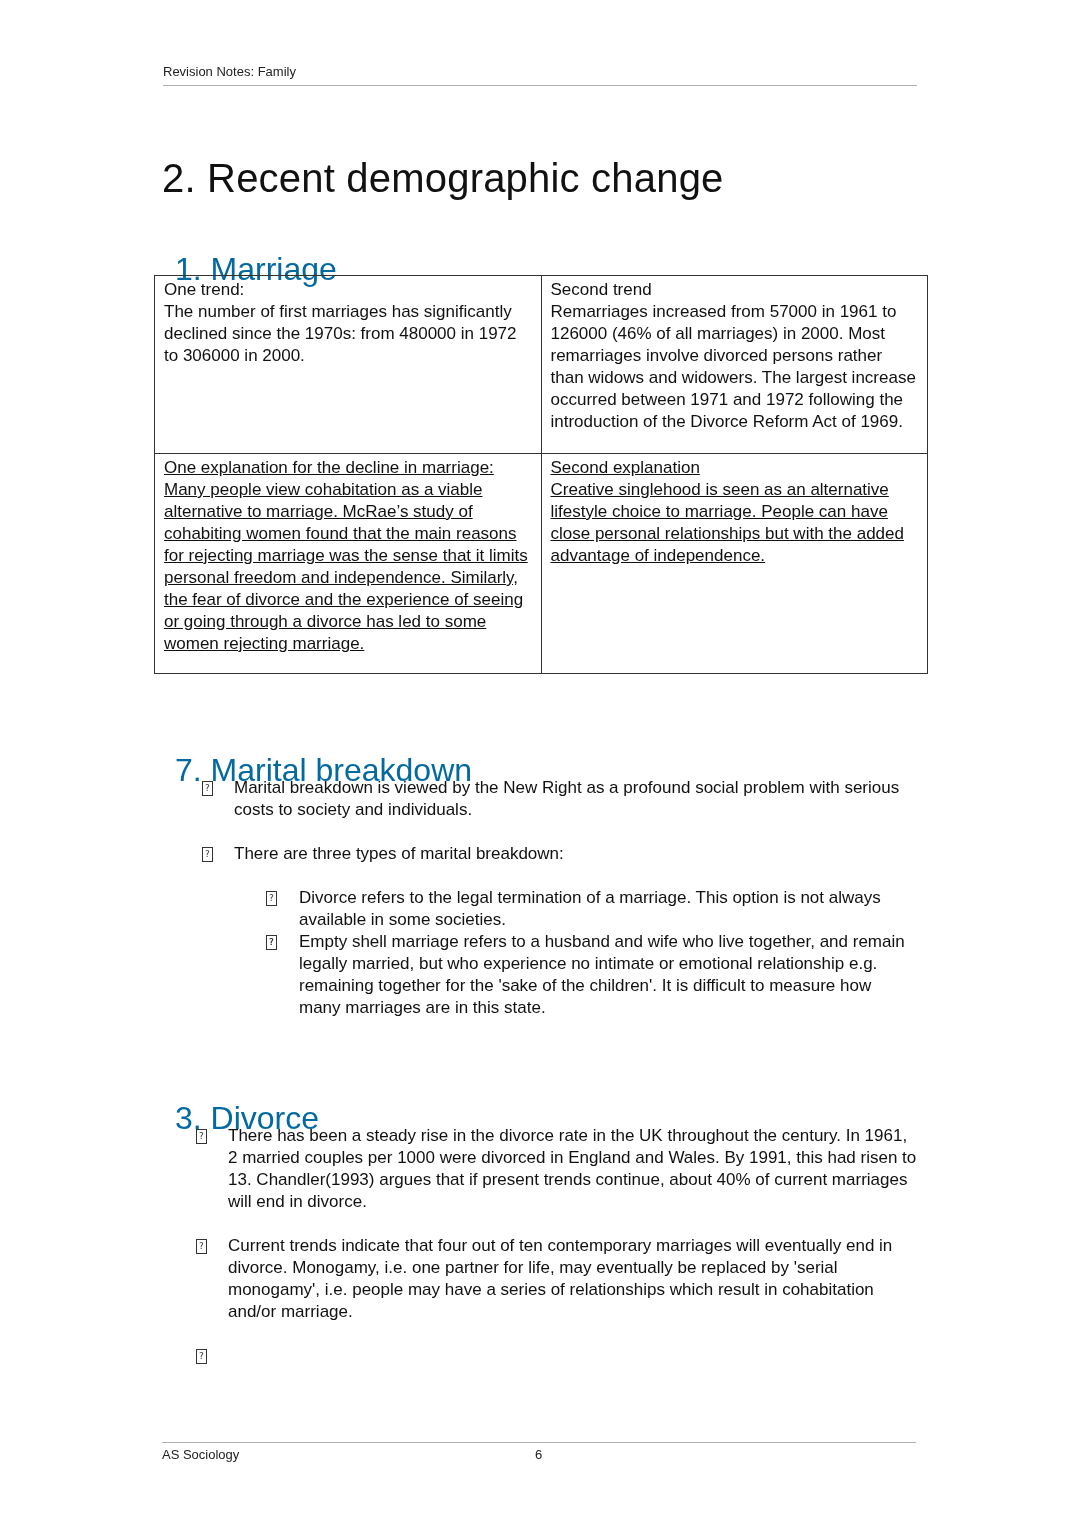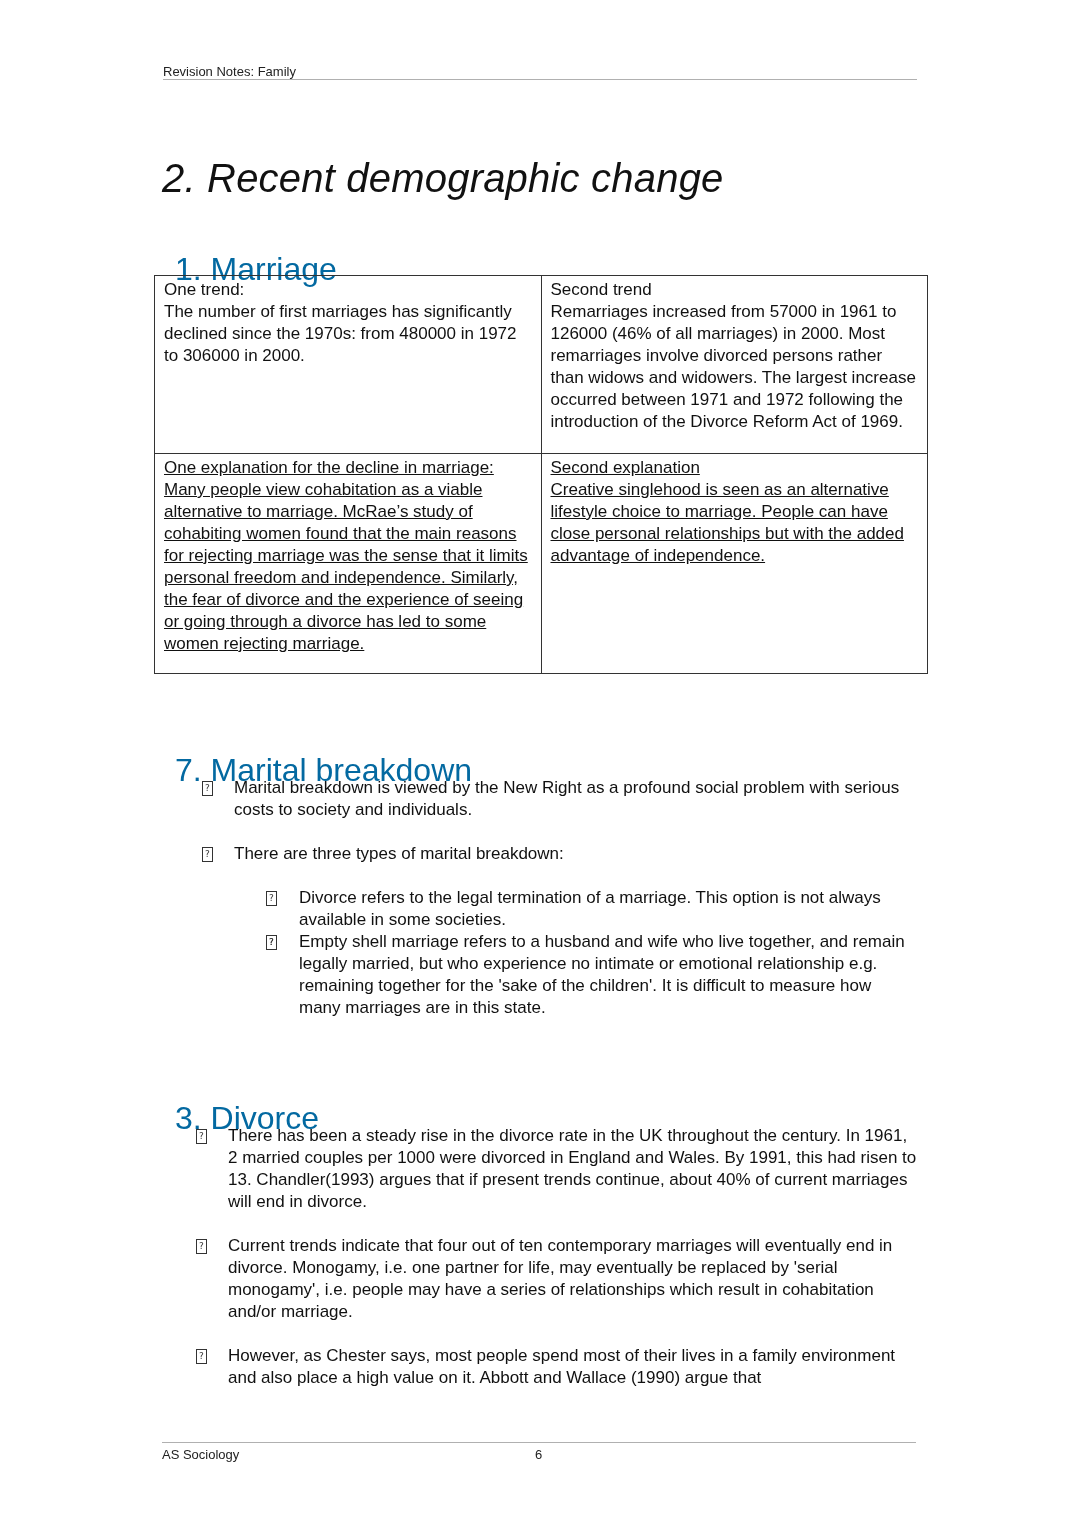--- a/index.html
+++ b/index.html
@@ -2,26 +2,26 @@
 <html><head>
   <meta charset="utf-8">
   <style>
     html, body { margin: 0; padding: 0; background: #ffffff; }
     body {
       width: 1080px; height: 1527px; position: relative; overflow: hidden;
       font-family: "Liberation Sans", sans-serif; color: #111;
     }
     .page-header {
       position: absolute; left: 163px; top: 64px; width: 754px;
-      font-size: 13px; color: #222; padding-bottom: 0;
+      font-size: 13px; color: #222; padding-bottom: 6px;
       border-bottom: 1.5px solid #b0b0b0;
     }
     .h1 {
       position: absolute; left: 162px; top: 156px;
-      font-size: 40px; font-weight: normal; margin: 0; color: #111; letter-spacing: 0.2px; font-style: italic;
+      font-size: 40px; font-weight: normal; margin: 0; color: #111; letter-spacing: 0.2px;
     }
     .h2 { font-size: 32px; font-weight: normal; margin: 12px; color: #0369a1; line-height: 36px; }
     .sec-marriage-title { position: absolute; left: 163px; top: 239px; }
     table.marriage {
       position: absolute; left: 154px; top: 275px; width: 774px;
       border-collapse: collapse; font-size: 17px; line-height: 22px;
     }
     table.marriage td {
       border: 1px solid #333; vertical-align: top; padding: 3px 9px 0 9px; width: 50%;
     }
@@ -121,20 +121,19 @@
   <li>
     <span class="bullet-icon">?</span>
     <span>There has been a steady rise in the divorce rate in the UK throughout the century. In 1961, 2 married couples per 1000 were divorced in England and Wales. By 1991, this had risen to 13.  Chandler(1993) argues that if present trends continue, about 40% of current marriages will end in divorce.</span>
   </li>
   <li>
     <span class="bullet-icon">?</span>
     <span>Current trends indicate that four out of ten contemporary marriages will eventually end in divorce. Monogamy, i.e. one partner for life, may eventually be replaced by 'serial monogamy', i.e. people may have a series of relationships  which result in cohabitation and/or marriage.</span>
   </li>
   <li>
     <span class="bullet-icon">?</span>
-    <span>However, as Chester says, most people spend most of their lives in a family environment and also place a high value on it. Abbott and Wallace (1990) argue that</span>
   </li>
 </ul>
 
 <div class="page-footer">
   <span>AS Sociology</span>
   <span class="page-number">6</span>
 </div>
 
 </body></html>

